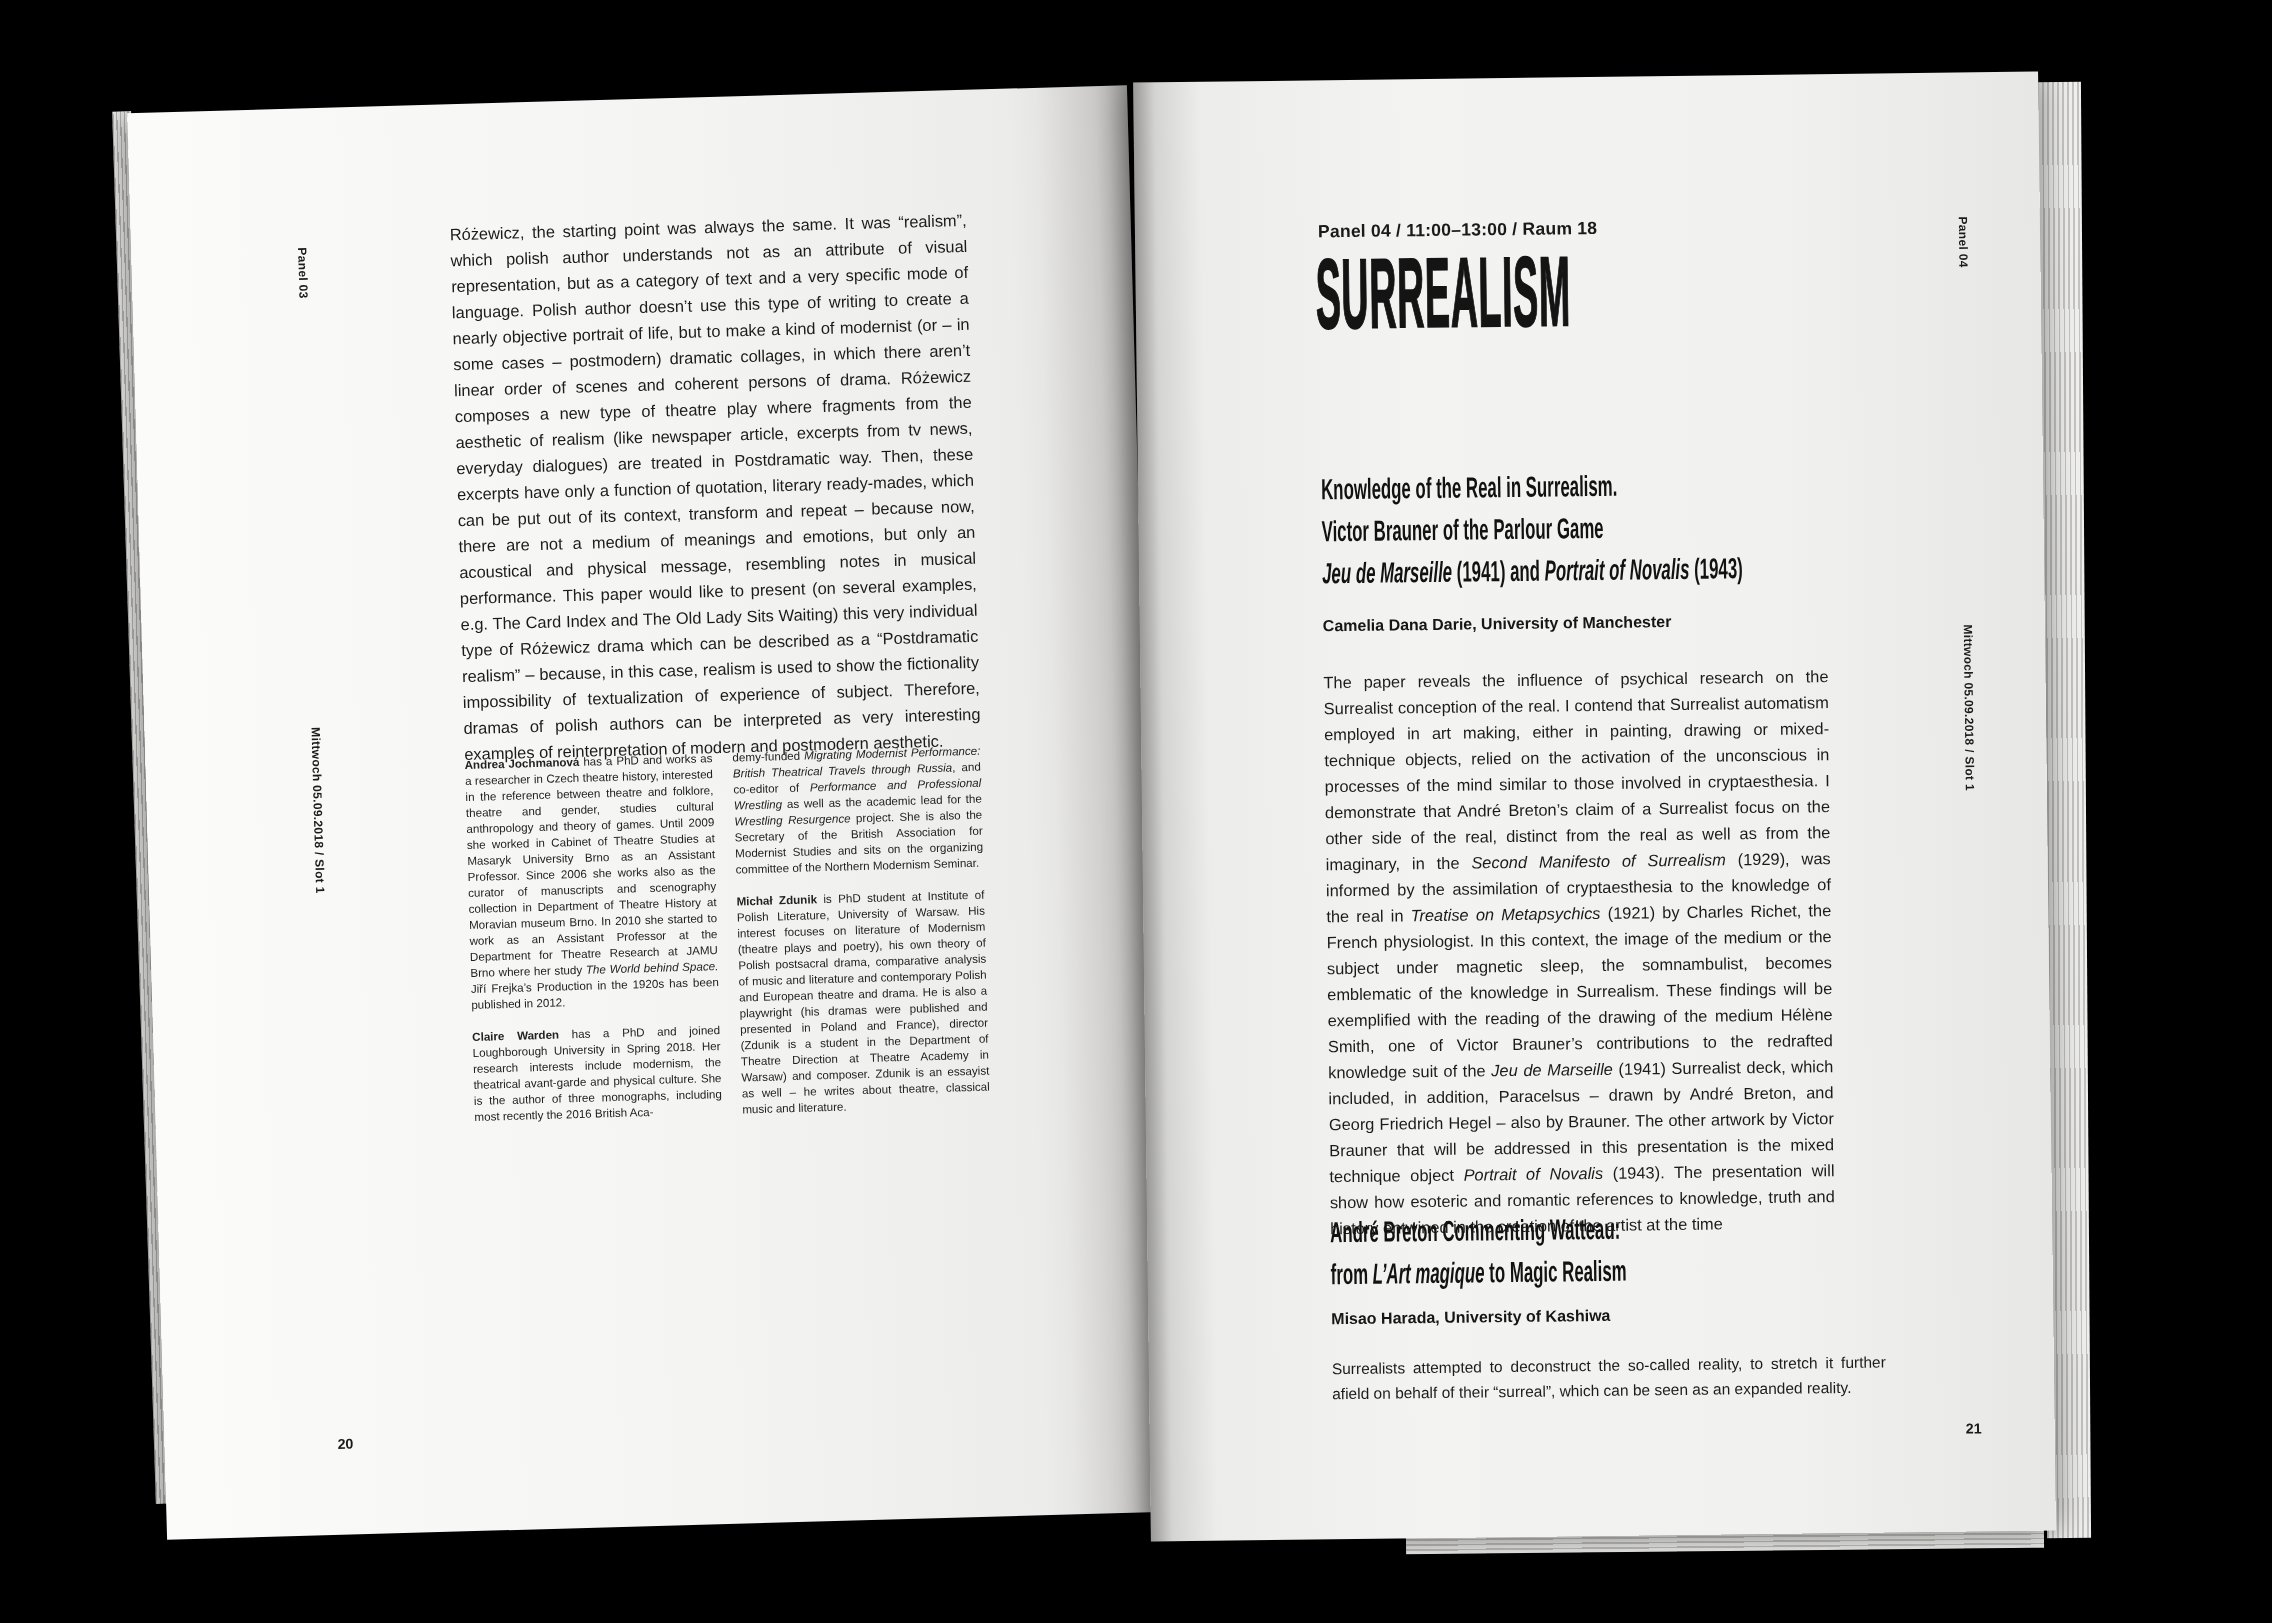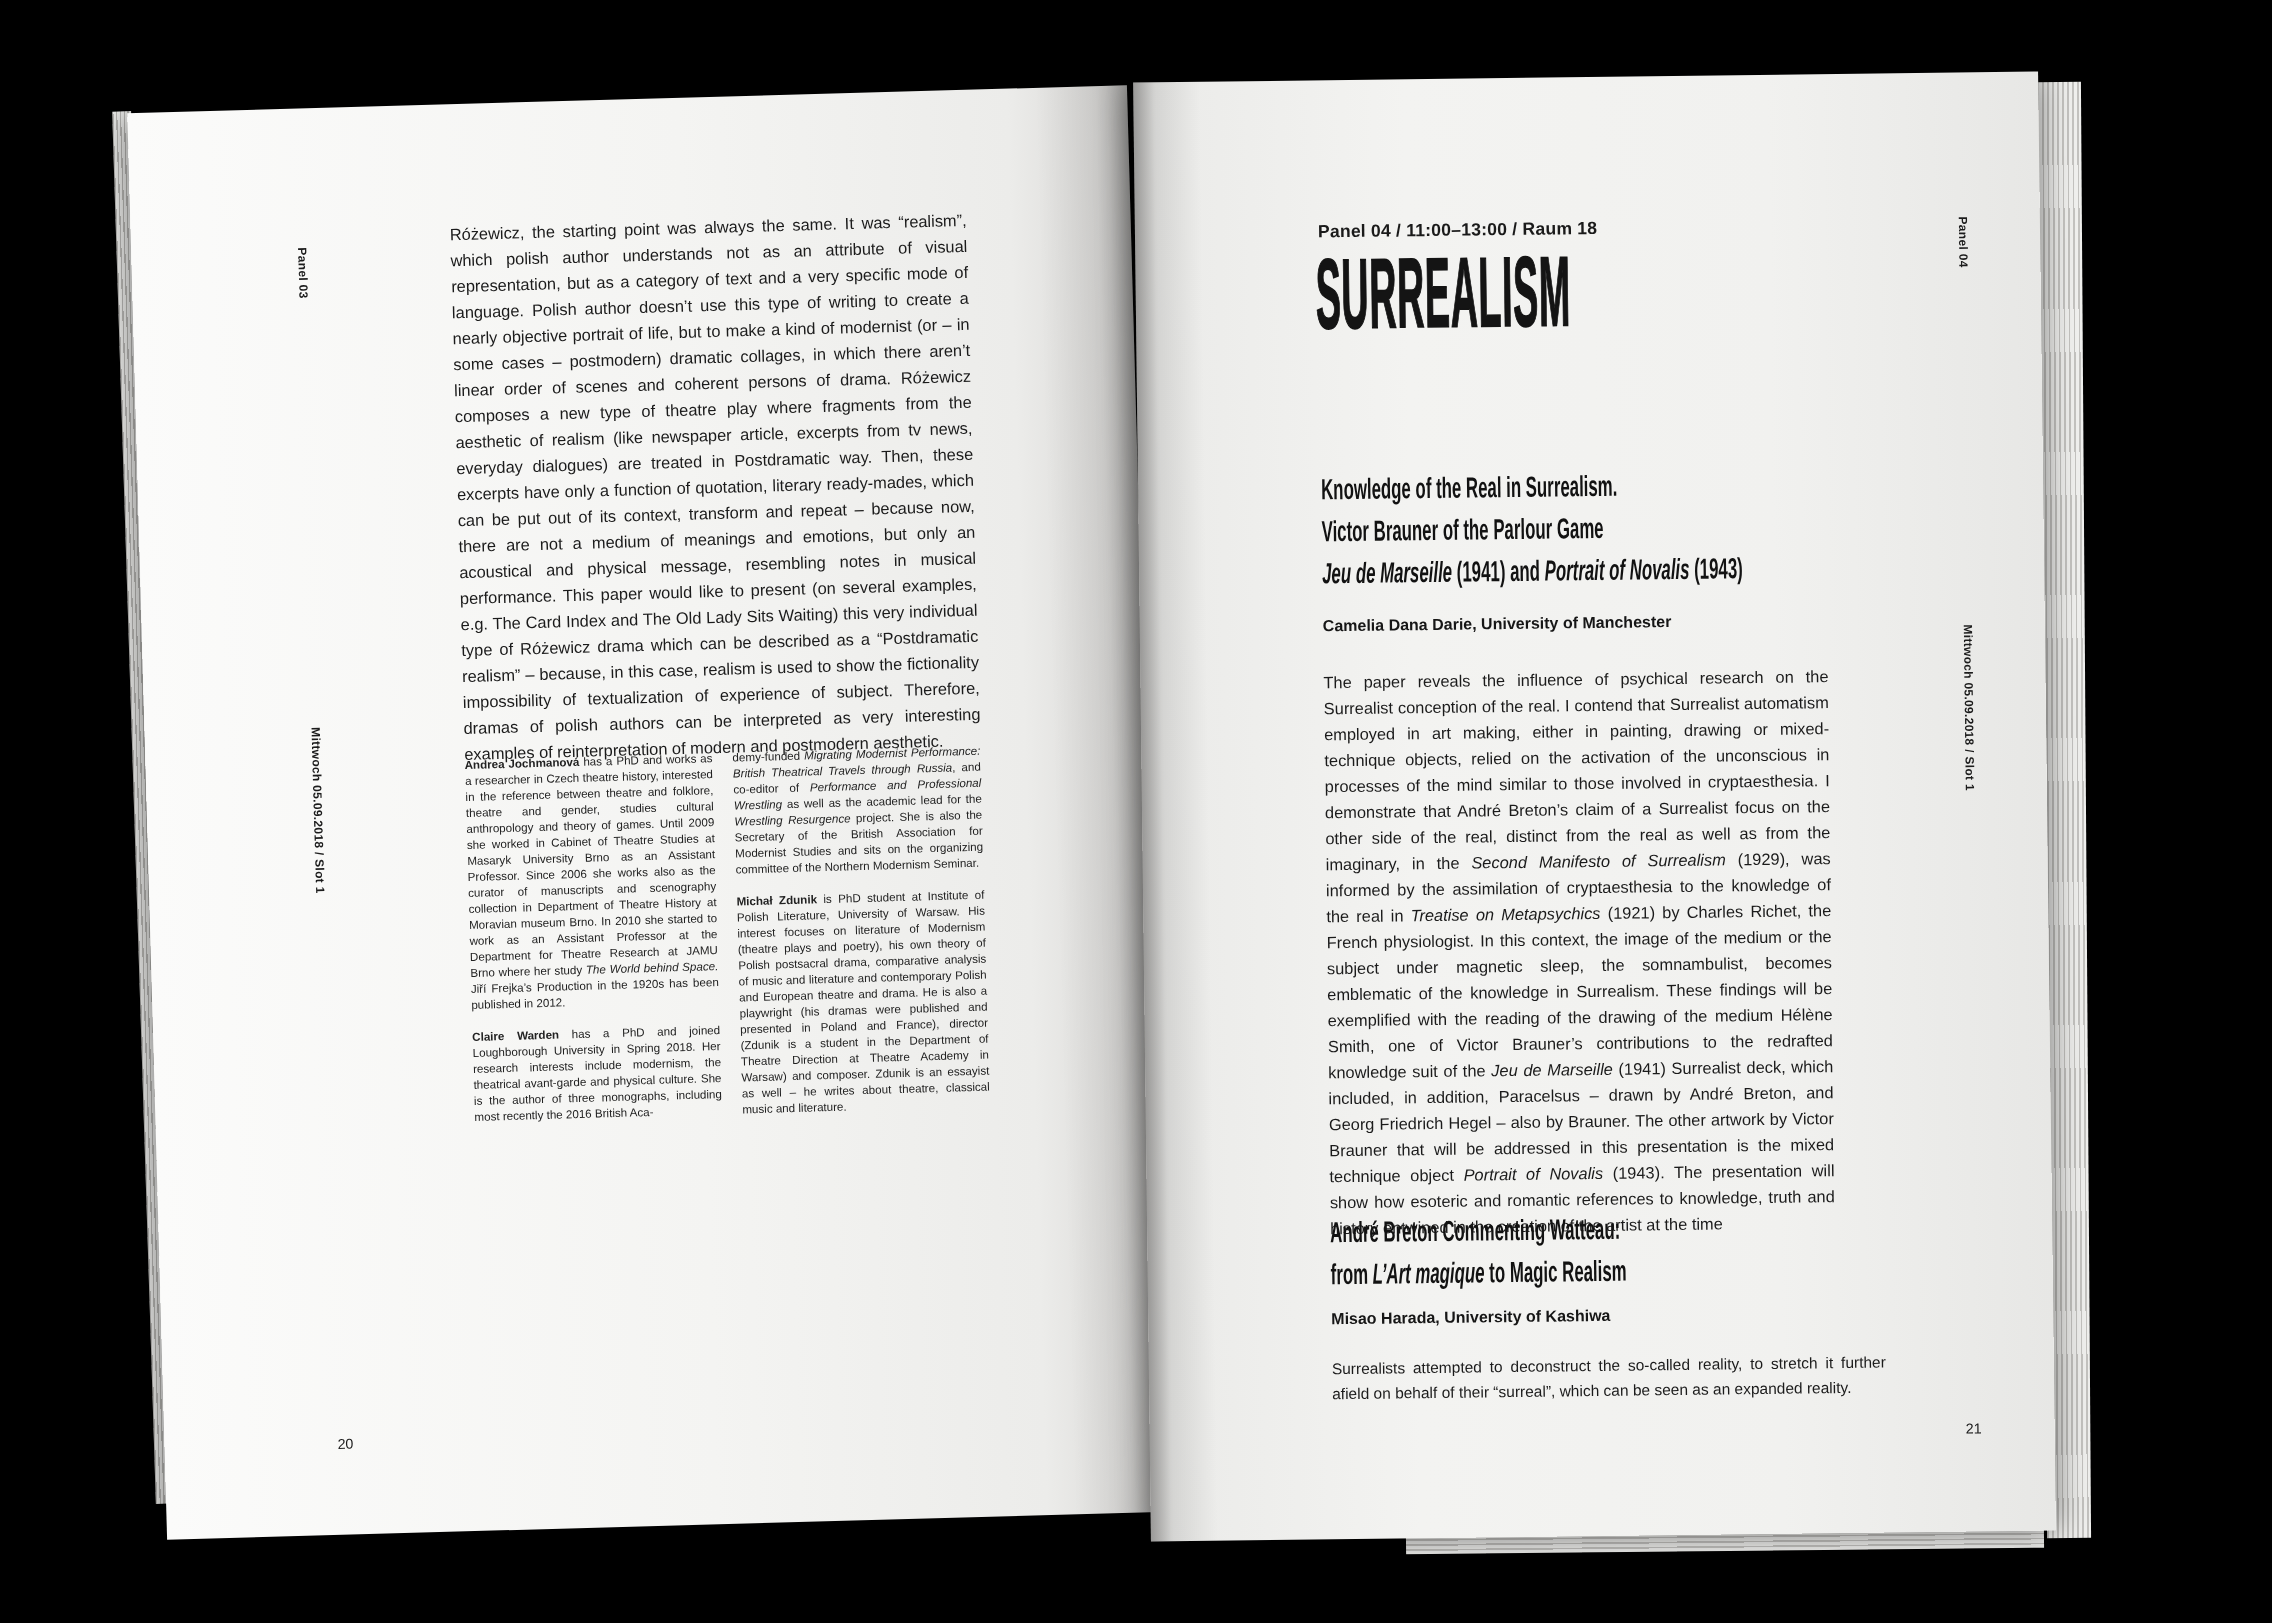--- a/index.html
+++ b/index.html
@@ -30,21 +30,21 @@
   .spine-shadow.sr{left:0;width:67px;background:linear-gradient(to left,rgba(0,0,0,0) 0%,rgba(0,0,0,0.10) 70%,rgba(0,0,0,0.26) 100%);}
 
   
   .stack{position:absolute;background:repeating-linear-gradient(to right,#b9b8b5 0 1.3px,#eeeeec 1.3px 3.8px);}
   .stack-left{left:-13.4px;top:34px;width:18.5px;height:1393px;transform:rotate(-1.8deg);}
   .stack-right{left:1895px;top:5px;width:44px;height:1456px;transform:rotate(-0.4deg);background:repeating-linear-gradient(to right,#c4c3c0 0 1.7px,#f0f0ee 1.7px 5px);}
   .stack-bottom{left:1259px;top:1454px;width:638px;height:20px;transform:rotate(-0.6deg);background:repeating-linear-gradient(to bottom,#c4c3c0 0 1.7px,#f0f0ee 1.7px 5px);}
 
   
   .vtext{writing-mode:vertical-rl;text-orientation:mixed;font-size:12px;font-weight:bold;letter-spacing:0.3px;color:#1c1c1c;position:absolute;}
-  .pagenum{position:absolute;font-size:14.3px;font-weight:normal;}
+  .pagenum{position:absolute;font-size:14.3px;font-weight:bold;}
   .just{text-align:justify;}
   .i{font-style:italic;}
   .b{font-weight:bold;}
 
   
   .lp-abstract{position:absolute;left:319px;top:117px;width:517px;font-size:16.4px;line-height:26px;color:#1b1b1b;}
   .lp-bios{position:absolute;left:319px;top:653px;width:517px;display:flex;gap:20px;}
   .lp-bios .col{width:248px;font-size:11.6px;line-height:16px;color:#222;}
   .lp-bios p{margin:0;}
   .lp-bios p + p{margin-top:16px;}

